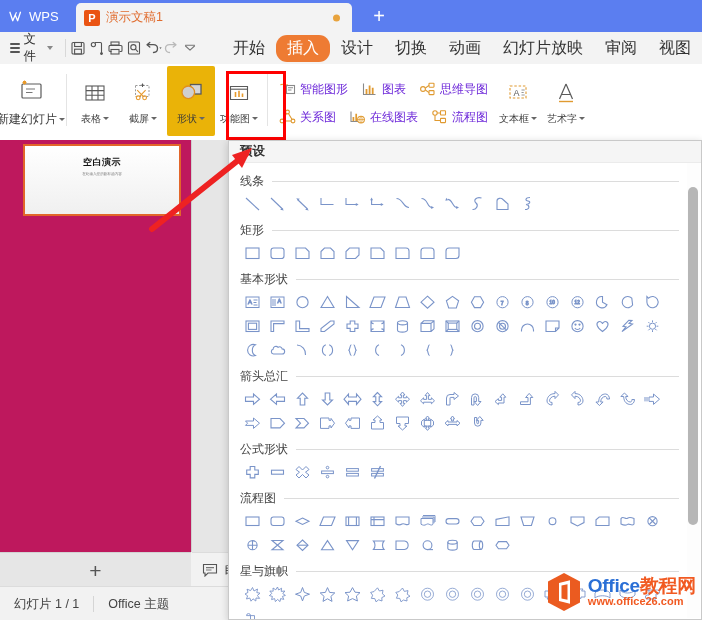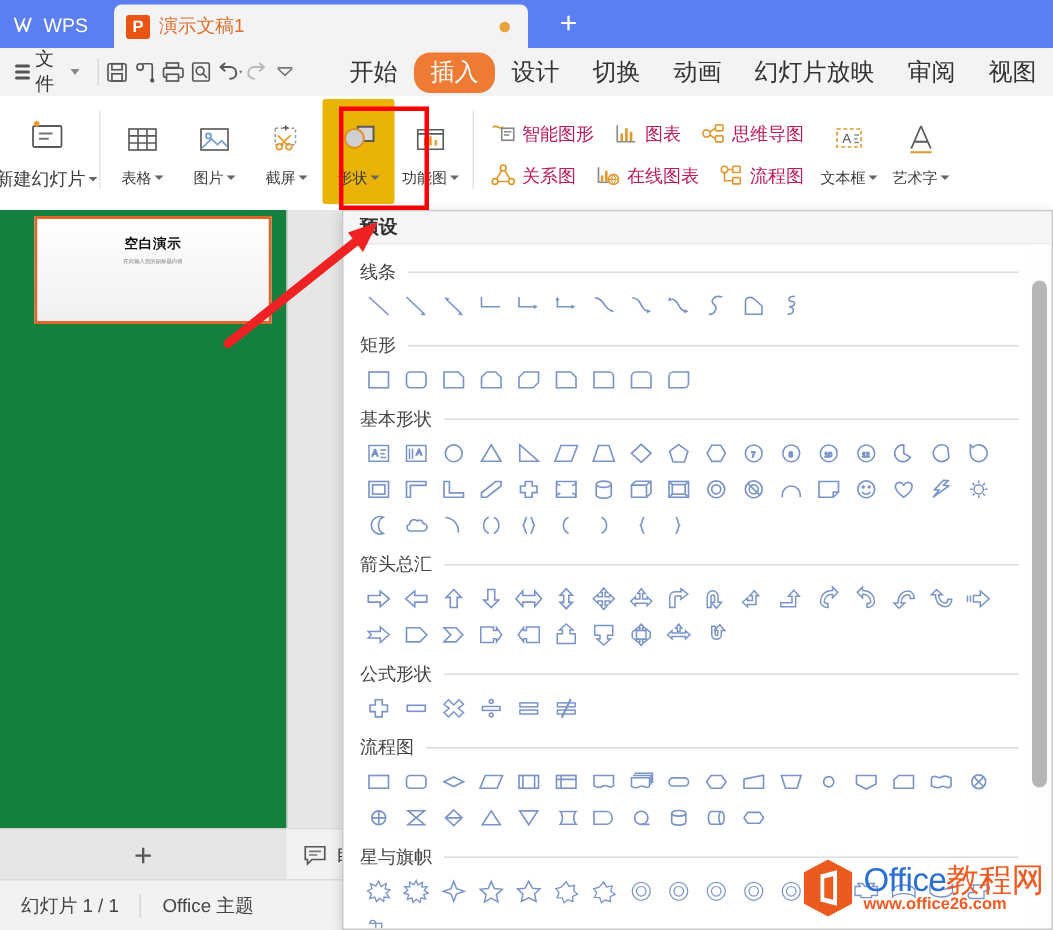--- a/index.html
+++ b/index.html
@@ -44,28 +44,28 @@
   .btn-big{width:62px;height:70px;display:flex;flex-direction:column;align-items:center;justify-content:center;gap:3px;margin-top:2px;box-sizing:border-box;}
   .btn-big .gl{height:34px;display:flex;align-items:center;justify-content:center;}
   .btn-big .lb{font-size:12px;color:#3b3b3b;white-space:nowrap;}
   .btn-med{width:48px;height:70px;display:flex;flex-direction:column;align-items:center;justify-content:center;gap:3px;margin-top:2px;box-sizing:border-box;}
   .btn-med .gl{height:32px;display:flex;align-items:center;justify-content:center;}
   .btn-med .lb{font-size:10px;color:#3b3b3b;white-space:nowrap;}
   .btn-med.sel{background:#eab308;border-radius:2px;}
   .caret{display:inline-block;width:0;height:0;border-left:3px solid transparent;border-right:3px solid transparent;border-top:3.5px solid #666;margin-left:2px;vertical-align:middle;}
   .stack2{display:flex;flex-direction:column;justify-content:center;height:72px;padding-top:6px;box-sizing:border-box;}
   .srow{display:flex;align-items:center;height:28px;}
-  .sitem{display:flex;align-items:center;gap:4px;padding:0 6px;font-size:12px;color:#be185d;white-space:nowrap;}
+  .sitem{display:flex;align-items:center;gap:4px;padding:0 6px;font-size:12px;color:#6d28d9;white-space:nowrap;}
   .sitem .gi{width:18px;height:18px;display:flex;align-items:center;justify-content:center;flex:0 0 auto;}
 
   
   .hl-rect{position:absolute;border:3px solid #ff0000;box-sizing:border-box;pointer-events:none;}
 
   
-  .leftpane{position:absolute;left:0;top:140px;width:191px;height:412px;background:#15803d;border-right:1px solid #cfcfcf;}
+  .leftpane{position:absolute;left:0;top:140px;width:191px;height:412px;background:#be185d;border-right:1px solid #cfcfcf;}
   .thumb-wrap{position:absolute;left:23px;top:4px;width:158px;height:72px;border:2px solid #e2662a;box-sizing:border-box;background:#fff;}
   .thumb-inner{position:absolute;left:0;top:0;right:0;bottom:0;background:linear-gradient(#ffffff,#f0f0f0);display:flex;flex-direction:column;align-items:center;justify-content:flex-start;padding-top:10px;box-sizing:border-box;}
   .thumb-title{font-size:9px;font-weight:bold;color:#111;letter-spacing:0.5px;}
   .thumb-sub{font-size:3.6px;color:#7a7a7a;margin-top:3px;transform:scale(1);}
   .vline{position:absolute;left:191px;top:140px;width:1px;height:412px;background:#cfcfcf;}
 
   .leftbottom{position:absolute;left:0;top:552px;width:191px;height:34px;background:#e6e6e6;border-top:1px solid #d2d2d2;display:flex;align-items:center;justify-content:center;}
   .plus-big{font-size:21px;color:#555;font-weight:300;line-height:1;}
 
   
@@ -94,21 +94,21 @@
   .sb-track{position:absolute;right:1px;top:22px;width:13px;bottom:1px;background:#fdfdfd;}
   .sb-thumb{position:absolute;right:2px;top:24px;width:10px;height:338px;background:#b6b6b6;border-radius:5px;}
 
   
   .annot{position:absolute;left:0;top:0;width:702px;height:620px;pointer-events:none;}
 
   
   .wm{position:absolute;right:6px;bottom:8px;display:flex;align-items:center;gap:6px;}
   .wm-hex{width:36px;height:40px;position:relative;}
   .wm-txt{display:flex;flex-direction:column;line-height:1.05;}
-  .wm-l1{font-size:22px;font-weight:normal;color:#f15a22;letter-spacing:-0.3px;}
+  .wm-l1{font-size:19px;font-weight:bold;color:#f15a22;letter-spacing:-0.3px;}
   .wm-l1 .blue{color:#2a6fd6;}
   .wm-l2{font-size:11px;font-weight:bold;color:#f15a22;}
 </style>
 </head>
 <body>
 
 <div class="app">
 
   <div class="titlebar">
     <div class="wps-logo">
@@ -225,30 +225,20 @@
     <div class="btn-med">
       <span class="gl">
         <svg width="26" height="24" viewBox="0 0 26 24" fill="none" stroke="#5a5a5a" stroke-width="1.1">
           <rect x="4" y="5" width="18" height="14"></rect>
             <path d="M4 9.6h18M4 14.3h18M10 5v14M16 5v14"></path>
         </svg>
       </span>
       <span class="lb"><span>表格</span><span class="caret"></span></span>
     </div>
 
-    <div class="btn-med">
-      <span class="gl">
-        <svg width="26" height="24" viewBox="0 0 26 24" fill="none" stroke="#5a5a5a" stroke-width="1.1">
-          <rect x="4" y="5" width="18" height="14"></rect>
-          <circle cx="9" cy="9.6" r="1.7" stroke="#6b9bd2"></circle>
-          <path d="M4.8 17.5 L11 11.6 L15 15.4 L17.8 12.8 L21.3 16.6" stroke="#6b9bd2"></path>
-        </svg>
-      </span>
-      <span class="lb"><span>图片</span><span class="caret"></span></span>
-    </div>
 
     <div class="btn-med">
       <span class="gl">
         <svg width="26" height="24" viewBox="0 0 26 24" fill="none" stroke="#9a9a9a" stroke-width="1" stroke-dasharray="2 1.6">
           <rect x="5.5" y="4.5" width="13.5" height="11"></rect>
           <path d="M12.5 2.5v3.5M10.8 4.2h3.4" stroke="#5a5a5a" stroke-dasharray="0"></path>
           <g stroke="#e79a2c" stroke-dasharray="0" stroke-width="1.1">
             <circle cx="8.2" cy="16.8" r="1.9"></circle>
               <circle cx="14.6" cy="16.8" r="1.9"></circle>
             <path d="M9.6 15.3 L15.6 9.2 M13.2 15.3 L7.2 9.2"></path>

